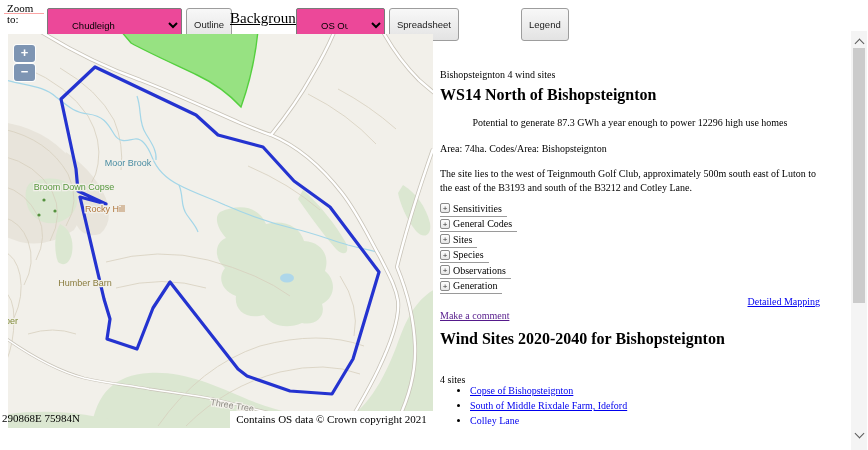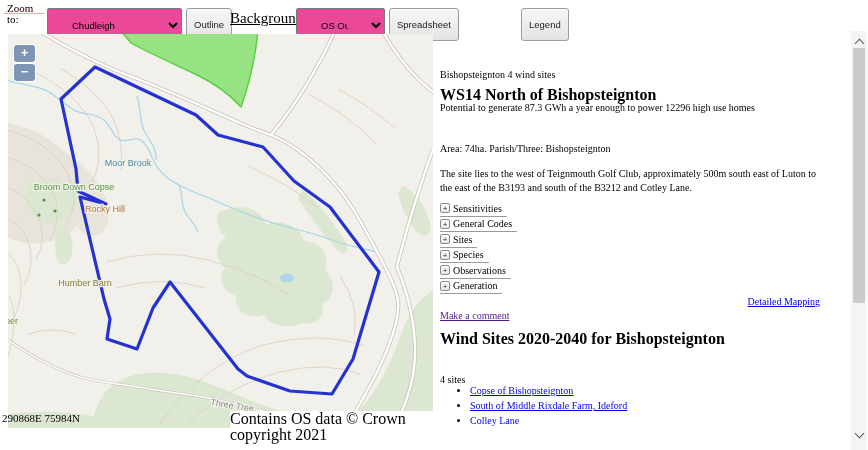--- a/index.html
+++ b/index.html
@@ -26,30 +26,30 @@
   
   #map { left:8px; top:34px; width:425px; height:394px; background:#f2f0ea; overflow:hidden; }
   #map svg { position:absolute; left:0; top:0; }
   #zoomctl { left:6px; top:11px; width:21px; }
   .zbtn { width:21px; height:17px; background:#7e95b3; color:#fff; text-align:center;
     font:bold 13px/16px "Liberation Sans",sans-serif; border-radius:3px;
     box-shadow:0 0 0 1px rgba(255,255,255,.9); cursor:pointer; }
   .zbtn + .zbtn { margin-top:2px; }
   #coords { left:2px; top:412px; font-size:11px; }
   #attrib { left:230px; top:411px; width:203px; height:17px; background:#fff;
-    font-size:16px; line-height:16px; }
+    font-size:11px; line-height:16px; text-align:center; }
   .map-label { font-family:"Liberation Sans",sans-serif; font-size:9px;
     paint-order:stroke; stroke:#f2f0ea; stroke-width:2.5px; }
 
   
   .ptext { left:440px; width:380px; font-size:10px; line-height:14px; }
   h3.phead { position:absolute; left:440px; font-size:16px; font-weight:bold; line-height:15px; }
   #intro { top:35px;margin-top:33px; }
   #ws14-heading { top:87px; }
-  #potential { top:101px; }
+  #potential { top:116px;text-align:center; }
   #area-line { top:142px; }
   #description { top:167px; }
   #accordions { left:440px; top:201px; }
   .acc-row { display:flex; align-items:center; height:15.5px; width:max-content;
     border-bottom:1px solid #9a9a9a; padding-right:5px; cursor:pointer; }
   .plus-box { width:10px; height:10px; border:1px solid #8a8a8a; border-radius:2px;
     background:linear-gradient(#fdfdfd,#e7e7e7); font:8px/9px "Liberation Sans",sans-serif;
     text-align:center; margin-right:3px; color:#333; }
   .acc-label { font-size:10px; }
   #dm-link { top:295px;text-align:right; } #mc-link { top:309px; }
@@ -172,21 +172,21 @@
   </div>
 </div>
 <div class="abs" id="coords">290868E 75984N</div>
 <div class="abs" id="attrib">Contains OS data © Crown copyright 2021</div>
 
 <div class="abs ptext" id="intro">
   <span>Bishopsteignton 4 wind sites</span><br>
 </div>
 <h3 class="phead" id="ws14-heading">WS14 North of Bishopsteignton</h3>
 <p class="abs ptext" id="potential">Potential to generate 87.3 GWh a year enough to power 12296 high use homes</p>
-<p class="abs ptext" id="area-line">Area: 74ha. Parish/Three: Bishopsteignton</p>
+<p class="abs ptext" id="area-line">Area: 74ha. Codes/Area: Bishopsteignton</p>
 <p class="abs ptext" id="description">The site lies to the west of Teignmouth Golf Club, approximately 500m south east of Luton to the east of the B3193 and south of the B3212 and Cotley Lane.</p>
 
 <div class="abs" id="accordions">
   <div class="acc-row">
     <span class="plus-box">+</span>
     <span class="acc-label">Sensitivities</span>
   </div>
   <div class="acc-row">
     <span class="plus-box">+</span>
     <span class="acc-label">General Codes</span>

